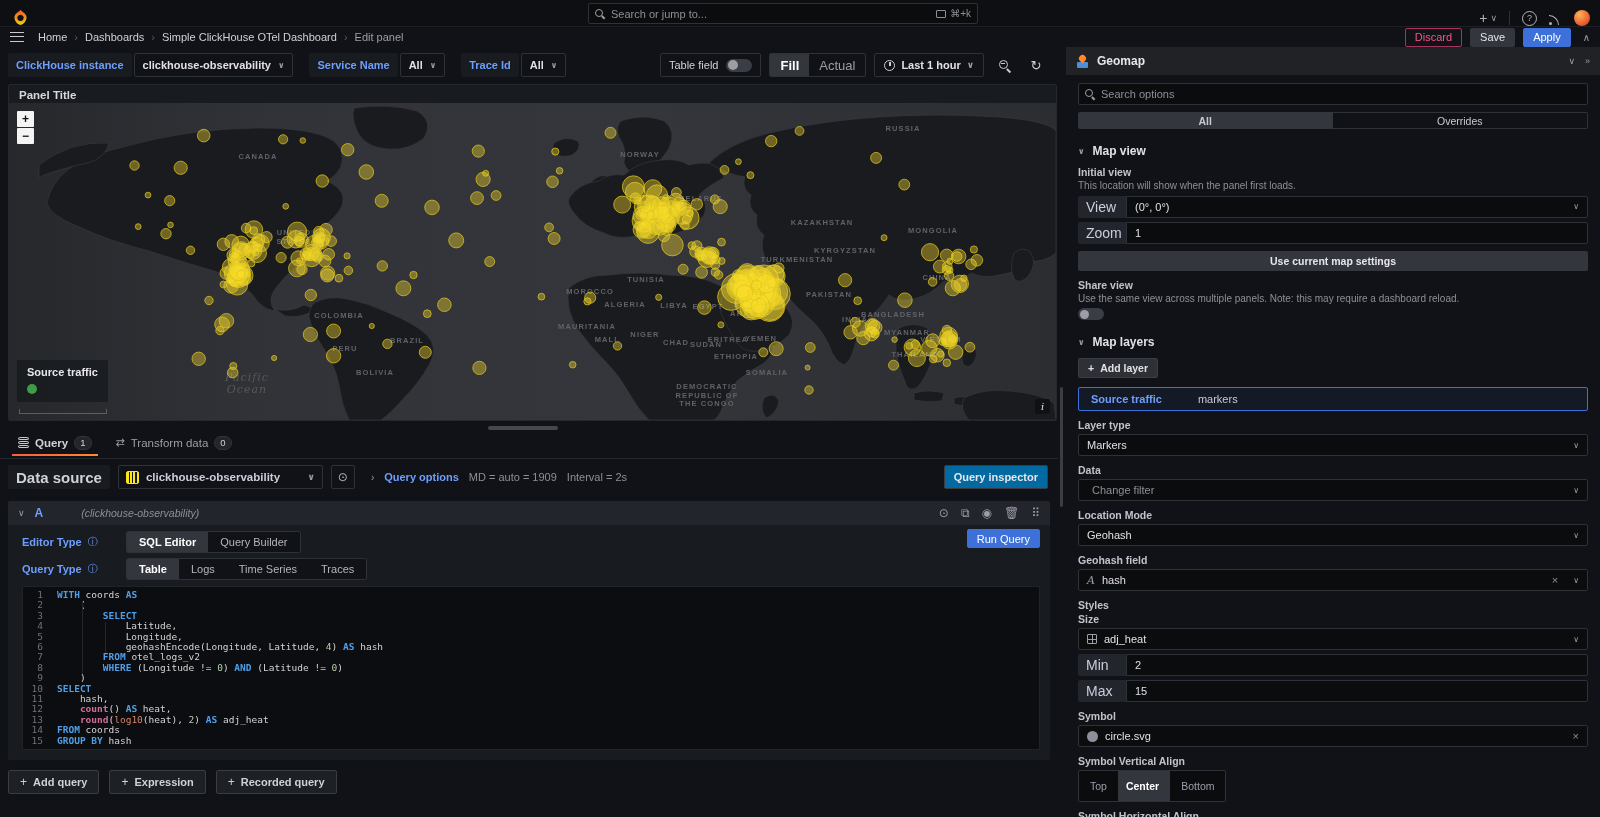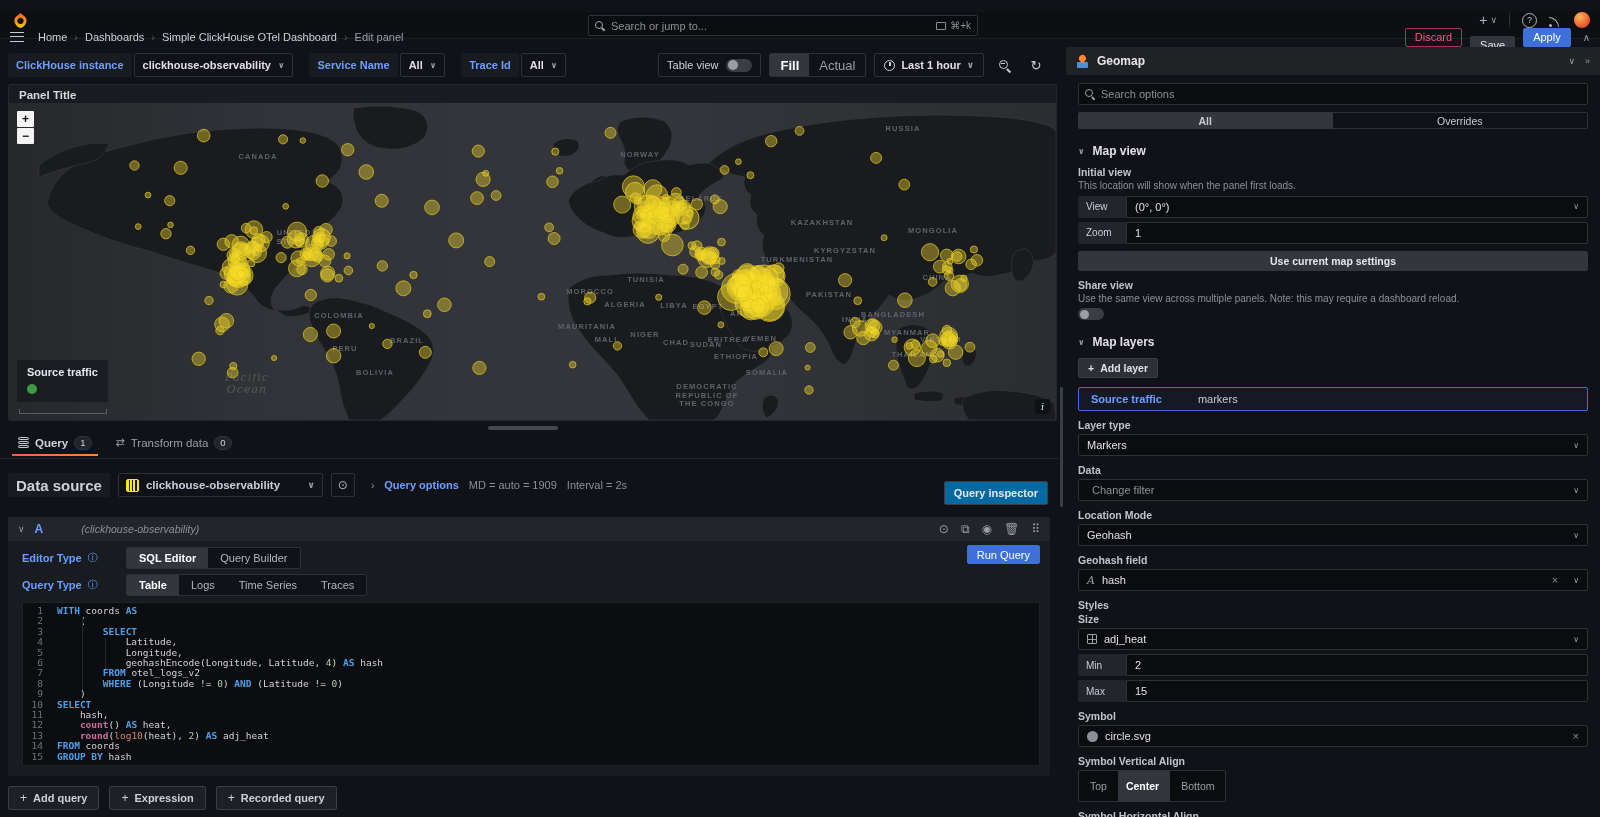--- a/index.html
+++ b/index.html
@@ -1,19 +1,19 @@
 <!DOCTYPE html>
 <html><head>
 <meta charset="utf-8">
 <style>
   * { margin:0; padding:0; box-sizing:border-box; }
   html,body { width:1600px; height:817px; background:#111217; font-family:"Liberation Sans","DejaVu Sans",sans-serif; color:#ccccdc; overflow:hidden; }
 
   
-  #topnav { position:absolute; left:0; top:12px; width:1600px; height:27px; background:#0e0f13; border-bottom:1px solid #1c1f24; display:flex; align-items:flex-start; padding:0 10px; }
+  #topnav { position:absolute; left:0; top:0; width:1600px; height:27px; background:#0e0f13; border-bottom:1px solid #1c1f24; display:flex; align-items:flex-end; padding:0 10px; }
   .logo { width:17px; height:17px; margin-left:2px; }
   #searchbox { position:absolute; left:588px; top:3px; width:390px; height:21px; background:#0b0c0e; border:1px solid #2c3235; border-radius:2px; display:flex; align-items:center; padding:0 6px; gap:6px; }
   #searchbox input { flex:1; background:transparent; border:none; outline:none; color:#ccccdc; font-size:11px; }
   #searchbox input::placeholder { color:#8e8e99; }
   .search-ico { width:10px; height:10px; position:relative; flex:none; }
   .search-ico::before { content:""; position:absolute; left:0; top:0; width:6px; height:6px; border:1.4px solid #9d9da8; border-radius:50%; }
   .search-ico::after { content:""; position:absolute; left:6.5px; top:6.5px; width:4px; height:1.5px; background:#9d9da8; transform:rotate(45deg); transform-origin:left center; }
   .kbd { display:flex; align-items:center; gap:4px; color:#8e8e99; font-size:10px; }
   .kbd .scr { width:10px; height:8px; border:1px solid #8e8e99; border-radius:1px; }
   #nav-right { margin-left:auto; display:flex; align-items:center; gap:12px; color:#b4b4be; font-size:12px; }
@@ -29,21 +29,21 @@
   #crumbbar { position:absolute; left:0; top:27px; width:1600px; height:20px; display:flex; align-items:center; padding:0 10px; gap:8px; }
   .burger { width:14px; height:10px; border-top:1.6px solid #c9c9d4; border-bottom:1.6px solid #c9c9d4; position:relative; margin-right:6px; }
   .burger::before { content:""; position:absolute; left:0; top:2.7px; width:100%; height:1.6px; background:#c9c9d4; }
   #breadcrumb { display:flex; align-items:center; gap:7px; font-size:11px; }
   .bc-item { color:#d0d0d8; cursor:pointer; }
   .bc-item.last { color:#9d9da8; }
   .bc-sep { color:#5a5c62; font-size:11px; }
   #crumb-actions { margin-left:auto; display:flex; align-items:center; gap:8px; }
   .btn { font-size:11px; border-radius:2px; padding:0 9px; height:19px; display:flex; align-items:center; cursor:pointer; white-space:nowrap; }
   .btn-destructive { color:#ff5286; border:1px solid #a5345a; background:transparent; }
-  .btn-secondary { background:#34363d; color:#e6e6ec; border:1px solid #34363d;margin-top:16px; }
+  .btn-secondary { background:#34363d; color:#e6e6ec; border:1px solid #34363d; }
   .btn-primary { background:#3d71d9; color:#fff; border:1px solid #3d71d9; }
   .caret-up { color:#9d9da8; font-size:10px; margin-left:4px; }
 
   
   #main-left { position:absolute; left:0; top:47px; width:1058px; height:770px; }
   #varbar { display:flex; align-items:center; gap:6px; padding:6px 0 5px 8px; }
   .var-label { background:#181b1f; color:#6e9fff; font-size:11px; font-weight:bold; height:24px; display:flex; align-items:center; padding:0 8px; border-radius:2px; }
   .var-value { background:#111217; border:1px solid #2c3235; color:#e0e0e6; font-size:11px; font-weight:bold; height:24px; display:flex; align-items:center; gap:7px; padding:0 8px; border-radius:2px; cursor:pointer; }
   .var-value .chev { font-size:8px; }
   .var-group { display:flex; gap:2px; margin-right:10px; }
@@ -155,21 +155,21 @@
   .opt-search input::placeholder { color:#8e8e99; }
   .opt-tabs { margin-top:7px; display:flex; height:17px; }
   .opt-tabs div { flex:1; display:flex; align-items:center; justify-content:center; font-size:10.5px; color:#c9c9d4; cursor:pointer; }
   .opt-tabs .on { background:#34363d; font-weight:bold; border-radius:2px 0 0 2px; }
   .opt-tabs .off { border:1px solid #2c3235; border-left:none; border-radius:0 2px 2px 0; }
   .sect-head { display:flex; align-items:center; gap:8px; margin-top:15px; font-size:12px; font-weight:bold; color:#e0e0e6; cursor:pointer; }
   .sect-head .chev { font-size:8px; }
   .f-label { margin-top:8px; font-size:10.5px; font-weight:bold; color:#c2c2cc; }
   .f-desc { margin-top:2px; font-size:10px; color:#8e8e99; line-height:11.5px; }
   .inline-row { display:flex; margin-top:4px; height:22px; }
-  .inline-row .cell-label { width:48px; background:#22252b; display:flex; align-items:center; padding:0 8px; font-size:10px; color:#ccccdc; border-radius:2px 0 0 2px; flex:none; }
+  .inline-row .cell-label { width:48px; background:#22252b; display:flex; align-items:center; padding:0 8px; font-size:14px; color:#ccccdc; border-radius:2px 0 0 2px; flex:none; }
   .inline-row .cell-value { flex:1; background:#0b0c0e; border:1px solid #2c3235; display:flex; align-items:center; padding:0 8px; font-size:11px; color:#e0e0e6; border-radius:0 2px 2px 0; cursor:pointer; }
   .inline-row .cell-value .chev { margin-left:auto; font-size:8px; }
   .fullbtn { margin-top:7px; height:20px; background:#34363d; display:flex; align-items:center; justify-content:center; font-size:10.5px; font-weight:bold; color:#e6e6ec; border-radius:2px; cursor:pointer; }
   .sm-toggle { margin-top:4px; width:26px; height:12px; border-radius:8px; background:#3a3d44; position:relative; cursor:pointer; }
   .sm-toggle::after { content:""; position:absolute; left:1.5px; top:1.5px; width:9px; height:9px; border-radius:50%; background:#9d9da8; }
   .addlayer { margin-top:9px; display:inline-flex; align-items:center; gap:6px; background:#2d3036; border:1px solid #3a3d44; height:20px; padding:0 9px; font-size:10.5px; font-weight:bold; color:#e0e0e6; border-radius:2px; cursor:pointer; }
   .layer-row { margin-top:9px; height:24px; border:1px solid #3d71d9; background:rgba(61,113,217,.08); display:flex; align-items:center; padding:0 12px; gap:36px; border-radius:2px; cursor:pointer; }
   .layer-row .nm { color:#6e9fff; font-size:11px; font-weight:bold; }
   .layer-row .tp { color:#c9c9d4; font-size:11px; }
   .select { margin-top:3px; height:22px; background:#0b0c0e; border:1px solid #2c3235; border-radius:2px; display:flex; align-items:center; gap:7px; padding:0 8px; font-size:11px; color:#e0e0e6; cursor:pointer; }
@@ -254,21 +254,21 @@
     </div>
     <div class="var-group">
       <span class="var-label">Trace Id</span>
       <span class="var-value">
           <span>All</span>
           <span class="chev">∨</span>
         </span>
     </div>
     <div id="panelctl">
       <span class="tableview">
-          <span>Table view</span>
+          <span>Table field</span>
           <span class="toggle"></span>
         </span>
       <span class="seg">
         <span class="on">Fill</span>
         <span>Actual</span>
       </span>
       <span class="timepick">
         <span class="clock-ico"></span>
         <span>Last 1 hour</span>
         <span class="chev">∨</span>

